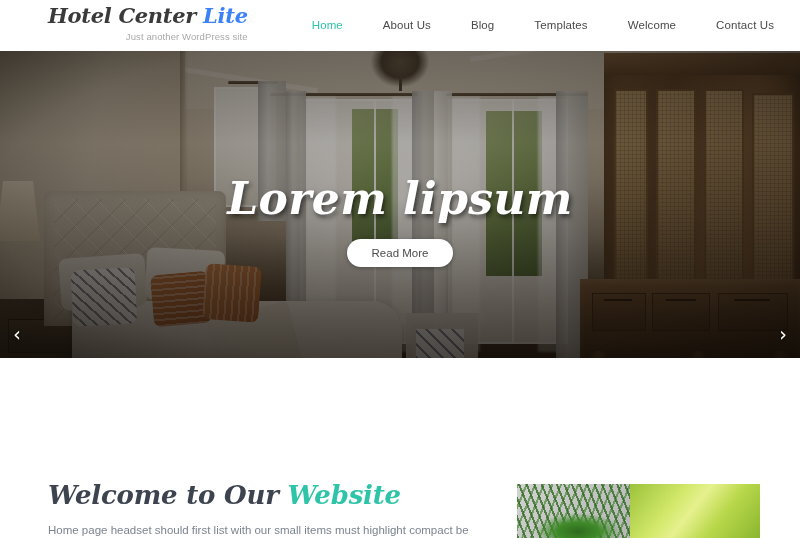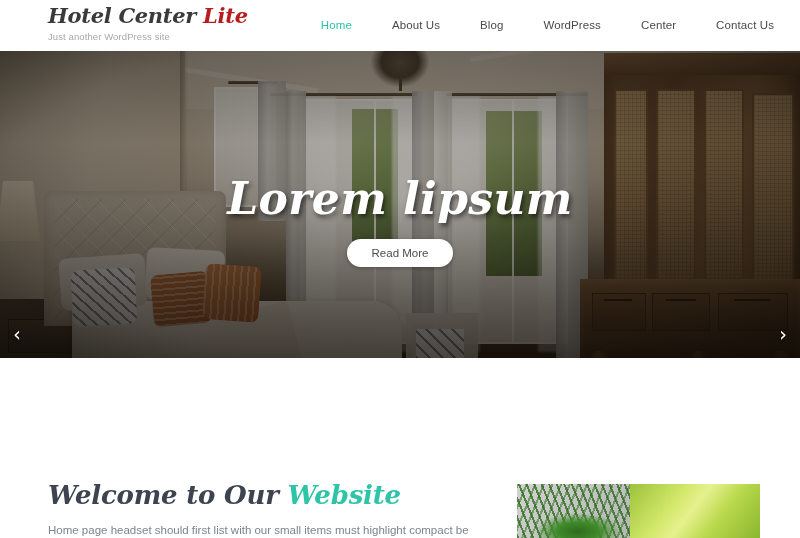--- a/index.html
+++ b/index.html
@@ -39,29 +39,30 @@
   .site-title {
     font-family: "DejaVu Serif", "Liberation Serif", serif;
     font-weight: bold;
     font-style: italic;
     font-size: 21px;
     letter-spacing: -0.3px;
     line-height: 22px;
     color: #3a3a3a;
     white-space: nowrap;
   }
-  .site-title .accent { color: #b91c1c; }
+  .site-title .accent { color: #3b82f6; }
 
   .site-tagline {
     margin-top: 4px;
     font-size: 9.5px;
     color: #a8a8a8;
     letter-spacing: 0.1px;
     line-height: 12px;
     white-space: nowrap;
+    text-align: right;
   }
 
   .main-nav {
     position: absolute;
     right: 26px;
     top: 19px;
     display: flex;
     align-items: center;
   }
   .nav-link {
@@ -496,22 +497,22 @@
 
     <div class="brand-block">
       <div class="site-title"><span>Hotel Center</span>&nbsp;<span class="accent">Lite</span></div>
       <div class="site-tagline">Just another WordPress site</div>
     </div>
 
     <nav class="main-nav">
       <a class="nav-link is-active" href="#">Home</a>
       <a class="nav-link" href="#">About Us</a>
       <a class="nav-link" href="#">Blog</a>
-      <a class="nav-link" href="#">WordPress</a>
-      <a class="nav-link" href="#">Center</a>
+      <a class="nav-link" href="#">Templates</a>
+      <a class="nav-link" href="#">Welcome</a>
       <a class="nav-link" href="#">Contact Us</a>
     </nav>
   </header>
 
   <section class="hero">
 
     <div class="hero-photo">
       <div class="bg-wall"></div>
       <div class="ceiling">
         <div class="ceiling-beam" style="left:120px;width:200px;transform:rotate(9deg);"></div>

